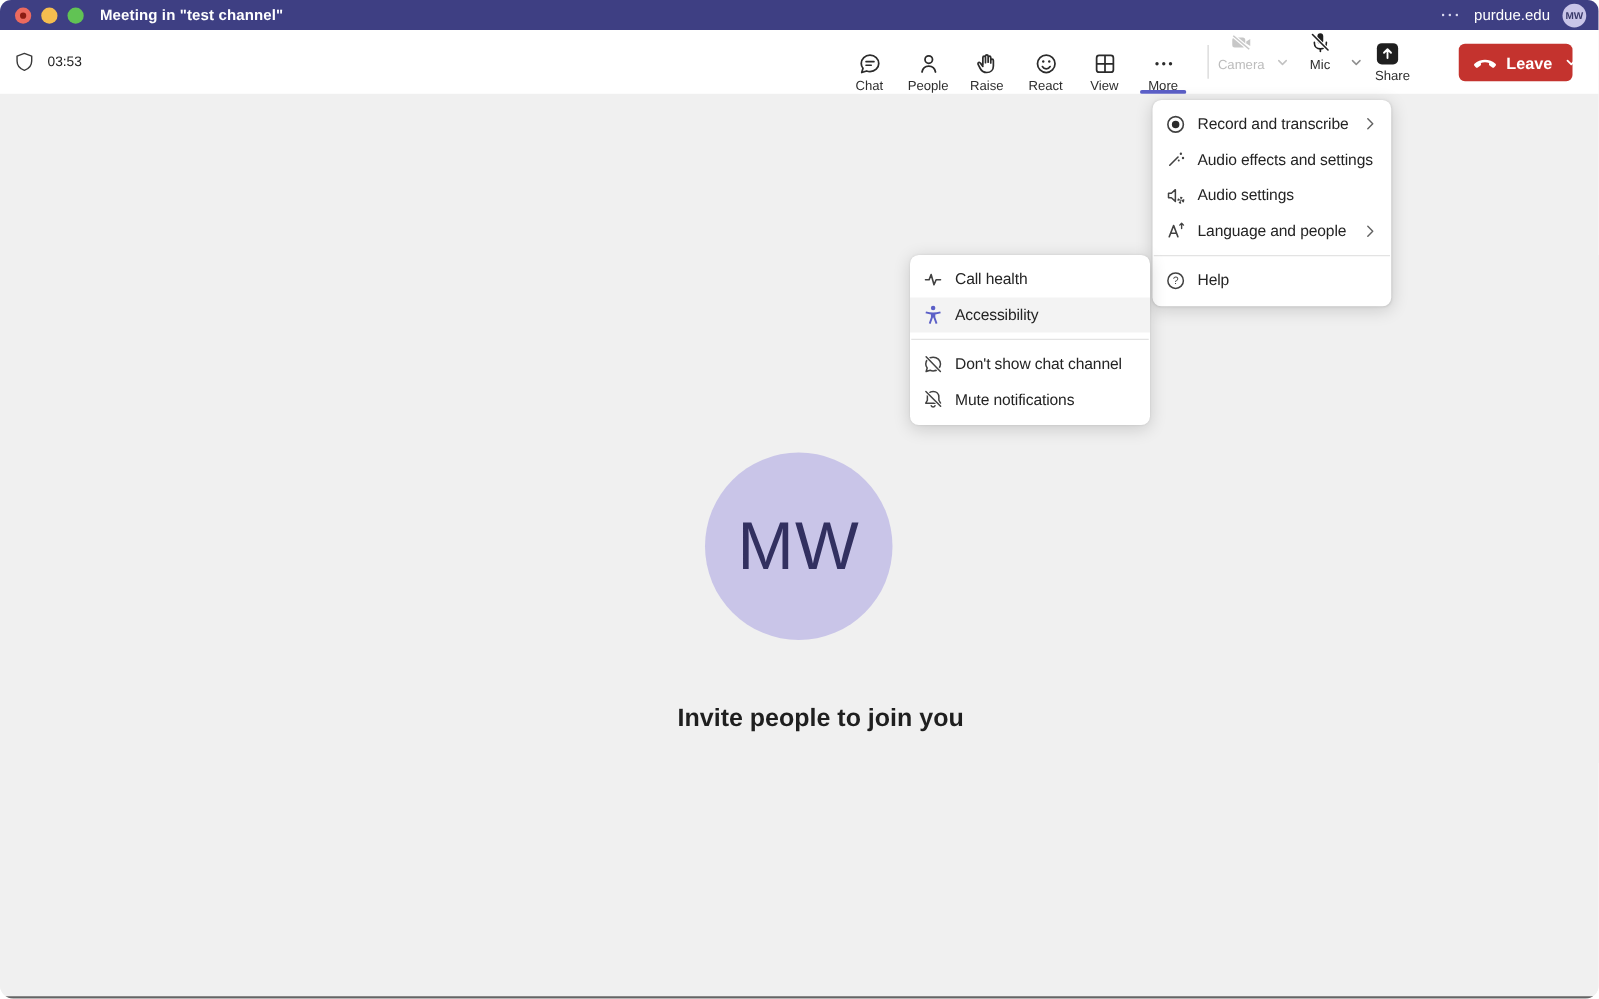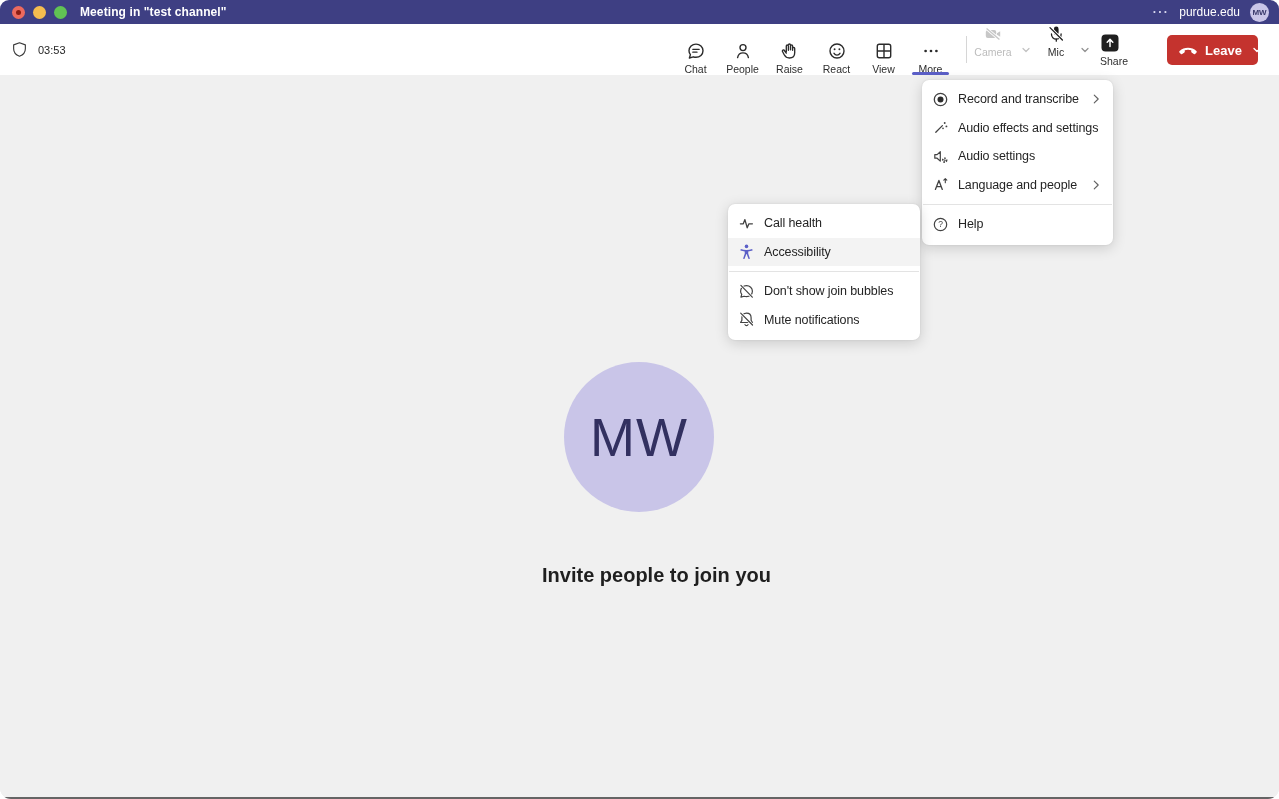--- a/index.html
+++ b/index.html
@@ -312,21 +312,21 @@
     </div>
     <div class="menu-sep"></div>
     <div class="menu-item">
       <span class="mi-icon">
         <svg width="17" height="17" viewBox="0 0 17 17">
             <path d="M8.5 2.7c3.3 0 5.9 2.4 5.9 5.5s-2.6 5.5-5.9 5.5c-.85 0-1.65-.15-2.35-.45L2.9 14.2l.85-2.8C3 10.45 2.6 9.35 2.6 8.2c0-3.1 2.6-5.5 5.9-5.5z" fill="none" stroke="#424242" stroke-width="1.2" stroke-linejoin="round"></path>
             <line x1="2.9" y1="2.4" x2="14.3" y2="14.2" stroke="#ffffff" stroke-width="2.6"></line>
             <line x1="2.9" y1="2.4" x2="14.3" y2="14.2" stroke="#424242" stroke-width="1.2" stroke-linecap="round"></line>
           </svg>
       </span>
-      <span>Don't show join bubbles</span>
+      <span>Don't show chat channel</span>
     </div>
     <div class="menu-item">
       <span class="mi-icon">
         <svg width="17" height="17" viewBox="0 0 17 17">
             <path d="M8.5 2.1c2.8 0 4.6 2 4.6 4.6v2.5l1.3 2.3H2.6l1.3-2.3V6.7c0-2.6 1.8-4.6 4.6-4.6z" fill="none" stroke="#424242" stroke-width="1.2" stroke-linejoin="round"></path>
             <path d="M7 13.6a1.6 1.6 0 0 0 3 0" fill="none" stroke="#424242" stroke-width="1.2" stroke-linecap="round"></path>
             <line x1="2.7" y1="2.2" x2="14.5" y2="14" stroke="#ffffff" stroke-width="2.6"></line>
             <line x1="2.7" y1="2.2" x2="14.5" y2="14" stroke="#424242" stroke-width="1.2" stroke-linecap="round"></line>
           </svg>
       </span>

